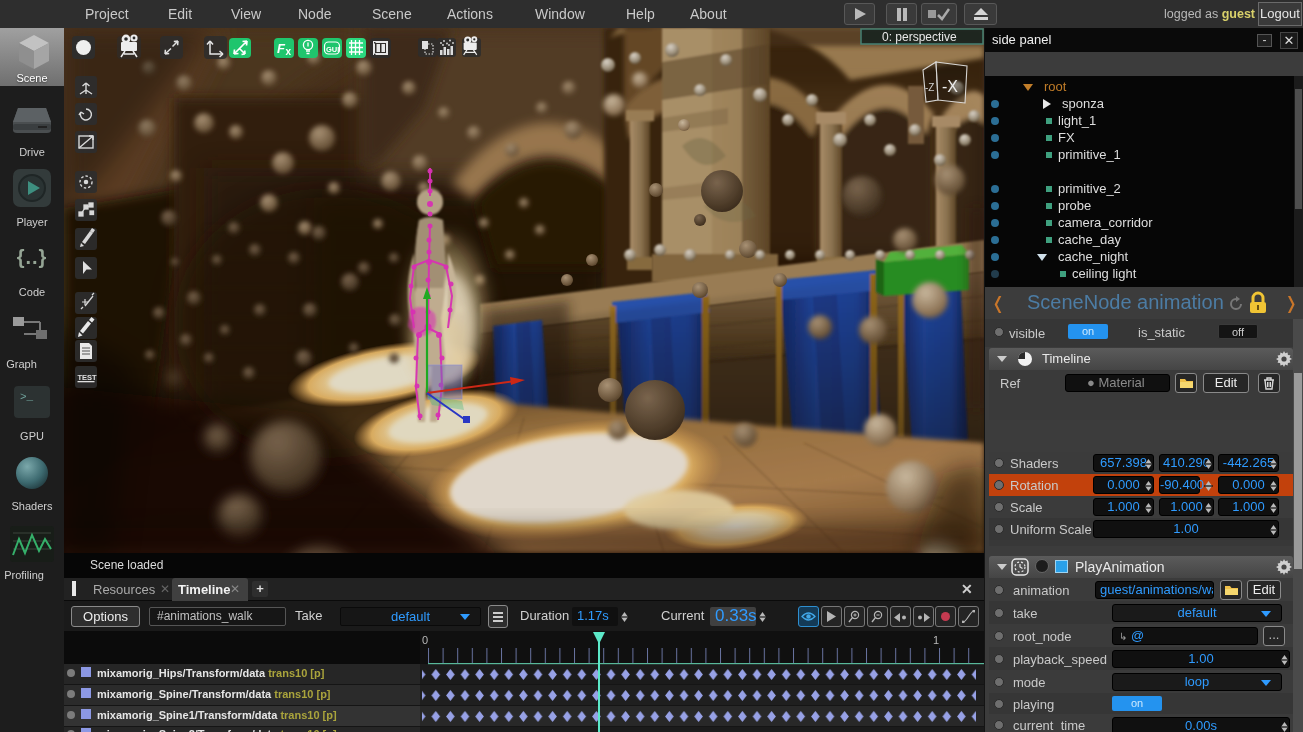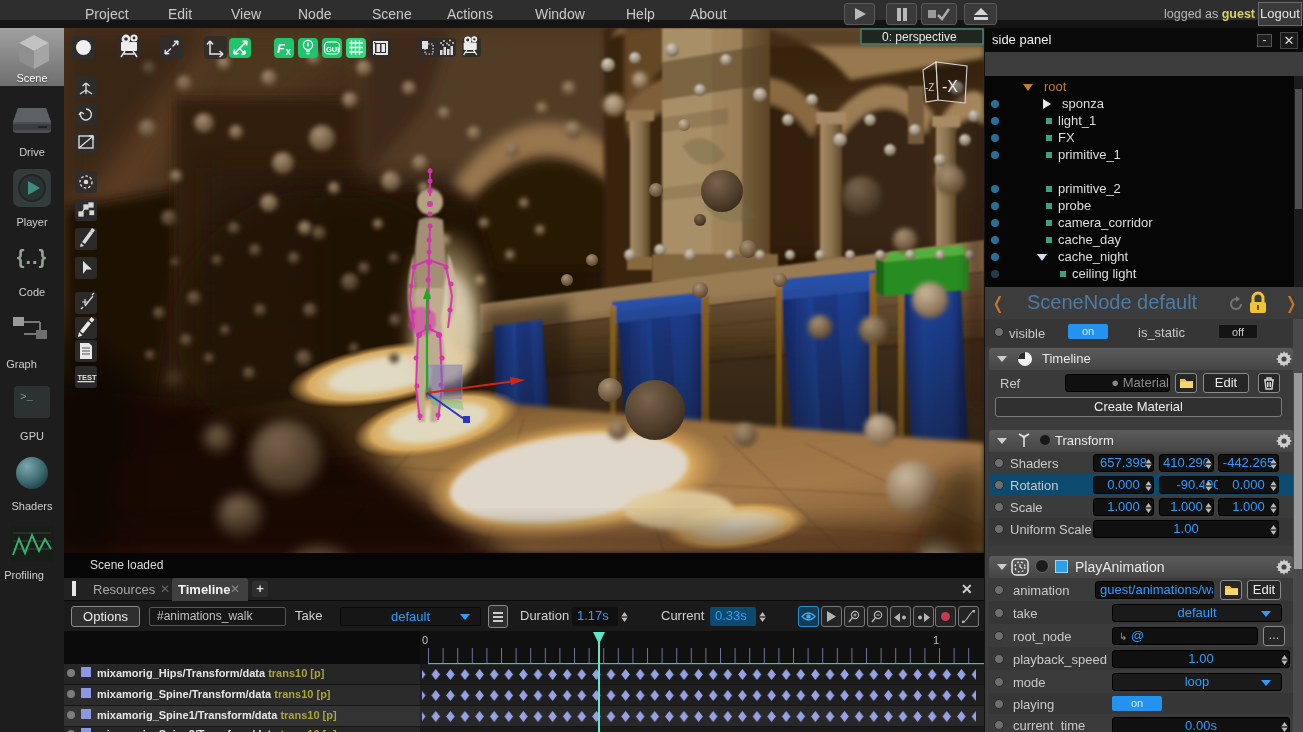--- a/index.html
+++ b/index.html
@@ -1,21 +1,21 @@
 <!DOCTYPE html>
 <html><head>
 <meta charset="utf-8">
 <style>
 * { margin:0; padding:0; box-sizing:border-box; }
 html,body { width:1303px; height:732px; overflow:hidden; background:#000; font-family:"Liberation Sans", sans-serif; }
 .abs { position:absolute; }
 #stage { position:relative; width:1303px; height:732px; background:#141414; }
 
 
-#menubar { left:0; top:0; width:1303px; height:20px; background:#2e2e2e; color:#c9c9c9; font-size:14px;text-decoration:underline; }
+#menubar { left:0; top:0; width:1303px; height:28px; background:#2e2e2e; color:#c9c9c9; font-size:14px;text-decoration:underline; }
 #menubar .mi { position:absolute; top:6px; }
 #menubar .btn { position:absolute; top:3px; width:33px; height:22px; background:#3a3a3a; border:1px solid #585858; border-radius:3px; }
 #logged { position:absolute; top:7px; left:1164px; color:#b9b9b9; font-size:12.5px; }
 #logoutbtn { position:absolute; top:2px; left:1258px; width:44px; height:24px; background:#3a3a3a; border:1px solid #6a6a6a; color:#e5e5e5; font-size:13px; text-align:center; line-height:22px; }
 
 
 #sidebar { left:0; top:28px; width:64px; height:704px; background:#1d1d1d; }
 .sbitem { position:absolute; left:0; width:64px; text-align:center; color:#cfcfcf; font-size:11px; }
 #sb-scene { top:0; height:58px; background:linear-gradient(#a0a0a0,#6f6f6f); color:#fff; }
 
@@ -733,21 +733,21 @@
       <div class="pbtn" style="left:424px;top:4px;width:20px;height:23px;background:#2e2e2e">
         <div style="margin:6px auto 0;width:10px;height:2px;background:#ccc;box-shadow:0 4px 0 #ccc,0 8px 0 #ccc"></div>
       </div>
       <span style="position:absolute;left:456px;top:7px;color:#d0d0d0;font-size:13px">Duration</span>
       <div style="position:absolute;left:508px;top:6px;width:46px;height:19px;background:#101010;border-radius:2px;color:#2f9bff;font-size:13px;line-height:18px;padding-left:5px">1.17s</div>
       <svg class="spinner" style="left:556px;top:10px" viewBox="0 0 9 12">
           <path d="M4.5 1 L8 6 L4.5 11 L1 6 Z" fill="#b9b9b9"></path>
           <rect x="0" y="5.4" width="9" height="1.2" fill="#1a1a1a"></rect>
         </svg>
       <span style="position:absolute;left:597px;top:7px;color:#d0d0d0;font-size:13px">Current</span>
-      <div style="position:absolute;left:646px;top:6px;width:46px;height:19px;background:#0c4a6e;border-radius:2px;color:#2f9bff;font-size:13px;line-height:18px;padding-left:5px">0.33s</div>
+      <div style="position:absolute;left:646px;top:6px;width:46px;height:19px;background:#404040;border-radius:2px;color:#2f9bff;font-size:17px;line-height:18px;padding-left:5px">0.33s</div>
       <svg class="spinner" style="left:694px;top:10px" viewBox="0 0 9 12">
           <path d="M4.5 1 L8 6 L4.5 11 L1 6 Z" fill="#b9b9b9"></path>
           <rect x="0" y="5.4" width="9" height="1.2" fill="#1a1a1a"></rect>
         </svg>
 
       <div style="position:absolute;left:734px;top:5px;width:21px;height:21px;background:#143a56;border:1px solid #2e8fd0;border-radius:3px">
         <svg width="15" height="11" viewBox="0 0 15 11" style="margin:4px 2px">
             <path d="M1 5.5 Q7.5 -1.5 14 5.5 Q7.5 12.5 1 5.5Z" fill="none" stroke="#41a7e8" stroke-width="1.3"></path>
             <circle cx="7.5" cy="5.5" r="2.2" fill="#41a7e8"></circle>
           </svg>
@@ -883,21 +883,21 @@
           <div class="tsq" style="left:75px"></div>
           <span style="position:absolute;left:87px">ceiling light</span>
         </div>
     </div>
     <div style="position:absolute;left:309px;top:48px;width:9px;height:211px;background:#1b1b1b">
       <div style="position:absolute;left:1px;top:13px;width:7px;height:120px;background:#4e4e4e"></div>
     </div>
 
     <div style="position:absolute;left:0;top:261px;width:318px;height:30px;background:#3c3c3c">
       <span style="position:absolute;left:6px;top:4px;color:#c9762a;font-size:17px">❬</span>
-      <span style="position:absolute;left:42px;top:2px;color:#4c7ca4;font-size:20px">SceneNode default</span>
+      <span style="position:absolute;left:42px;top:2px;color:#4c7ca4;font-size:20px">SceneNode animation</span>
       <svg class="abs" style="left:243px;top:7px" width="16" height="16" viewBox="0 0 16 16">
           <path d="M13 8 A5 5 0 1 1 8 3" stroke="#777" stroke-width="2" fill="none"></path>
           <path d="M8 0 L12 3 L8 6 Z" fill="#777"></path>
         </svg>
       <svg class="abs" style="left:263px;top:2px" width="20" height="24" viewBox="0 0 20 24">
           <path d="M5 11 V7 a5 5 0 0 1 10 0 v4" stroke="#f0c434" stroke-width="3" fill="none"></path>
           <rect x="2" y="11" width="16" height="11" rx="2" fill="#f0c434"></rect>
           <rect x="9" y="14" width="2" height="5" fill="#6a5210"></rect>
         </svg>
       <span style="position:absolute;left:299px;top:4px;color:#c9762a;font-size:17px">❭</span>
@@ -918,70 +918,57 @@
           <path d="M8 1 A7 7 0 0 0 1 8 L8 8 Z" fill="#2a2a2a"></path>
         </svg>
       <span style="position:absolute;left:53px">Timeline</span>
       <svg class="gear" style="left:287px" viewBox="0 0 16 16">
           <path fill="#cfcfcf" d="M8 0 l1.2 2.2 2.4-.8 .3 2.5 2.5 .3-.8 2.4L16 8l-2.4 1.2 .8 2.4-2.5 .3-.3 2.5-2.4-.8L8 16l-1.2-2.2-2.4 .8-.3-2.5-2.5-.3 .8-2.4L0 8l2.4-1.2L1.6 4.4l2.5-.3 .3-2.5 2.4 .8Z"></path>
           <circle cx="8" cy="8" r="2.6" fill="#454545"></circle>
         </svg>
     </div>
     <div style="position:absolute;left:4px;top:342px;width:304px;height:50px;background:#3a3a3a">
       <span class="plabel" style="left:11px;top:6px">Ref</span>
-      <div class="pfield" style="left:76px;top:4px;width:105px;text-align:right;color:#8a8a8a;padding-left:21px">● Material</div>
+      <div class="pfield" style="left:76px;top:4px;width:105px;text-align:left;color:#8a8a8a;padding-left:21px">● Material</div>
       <div class="pbtn" style="left:186px;top:3px;width:22px"><svg width="15" height="12" viewBox="0 0 15 12" style="margin-top:3px">
             <path d="M1 2 h5 l1.5 2 H14 v7 H1 Z" fill="#efc04a"></path>
             <path d="M1 5 h13 v6 H1 Z" fill="#f6d76e"></path>
           </svg></div>
       <div class="pbtn" style="left:214px;top:3px;width:46px;line-height:18px">Edit</div>
       <div class="pbtn" style="left:269px;top:3px;width:22px"><svg width="12" height="13" viewBox="0 0 12 13" style="margin-top:3px">
             <path d="M1 3 h10 M4 3 V1 h4 v2 M2 3 l1 9 h6 l1-9" stroke="#d8d8d8" stroke-width="1.4" fill="none"></path>
             <path d="M4.5 5 v5 M6 5 v5 M7.5 5 v5" stroke="#d8d8d8" stroke-width="1"></path>
           </svg></div>
-      <div class="pbtn" style="left:6px;top:27px;width:287px;line-height:18px;background:#303030;border-color:#7a7a7a">Create Material</div>
-    </div>
-
-    <div class="hdr" style="top:402px">
-      <div class="tri" style="left:8px;top:8px;border-left:5px solid transparent;border-right:5px solid transparent;border-top:6px solid #ccc"></div>
-      <svg class="abs" style="left:27px;top:3px" width="16" height="16" viewBox="0 0 16 16">
-          <path d="M8 14 V4 M8 4 L3 1 M8 4 L13 1" stroke="#e8e8e8" stroke-width="1.5" fill="none"></path>
-          <path d="M8 2 l-1.6 2.8 3.2 0Z" fill="#e8e8e8"></path>
-        </svg>
-      <span style="position:absolute;left:50px"><span style="display:inline-block;width:12px;height:12px;border-radius:50%;background:#181818;border:1px solid #555;vertical-align:-1px;margin-right:4px"></span>Transform</span>
-      <svg class="gear" style="left:287px" viewBox="0 0 16 16">
-          <path fill="#cfcfcf" d="M8 0 l1.2 2.2 2.4-.8 .3 2.5 2.5 .3-.8 2.4L16 8l-2.4 1.2 .8 2.4-2.5 .3-.3 2.5-2.4-.8L8 16l-1.2-2.2-2.4 .8-.3-2.5-2.5-.3 .8-2.4L0 8l2.4-1.2L1.6 4.4l2.5-.3 .3-2.5 2.4 .8Z"></path>
-          <circle cx="8" cy="8" r="2.6" fill="#454545"></circle>
-        </svg>
-    </div>
+    </div>
+
     <div id="xform-rows" style="position:absolute;left:4px;top:424px;width:304px;height:94px;background:#383838">
       <div style="position:absolute;top:0;width:304px;height:22px;background:#3b3b3b">
         <div class="pdot" style="top:6px;left:5px"></div>
           <span class="plabel" style="left:21px;top:4px">Shaders</span>
         <div class="pfield" style="left:104px;top:2px;width:61px">657.398<svg class="spinner" style="left:50px" viewBox="0 0 9 12">
               <path d="M4.5 1 L8 6 L4.5 11 L1 6 Z" fill="#b9b9b9"></path>
               <rect x="0" y="5.4" width="9" height="1.2" fill="#101010"></rect>
             </svg></div>
         <div class="pfield" style="left:170px;top:2px;width:55px">410.290<svg class="spinner" style="left:44px" viewBox="0 0 9 12">
               <path d="M4.5 1 L8 6 L4.5 11 L1 6 Z" fill="#b9b9b9"></path>
               <rect x="0" y="5.4" width="9" height="1.2" fill="#101010"></rect>
             </svg></div>
         <div class="pfield" style="left:229px;top:2px;width:61px">-442.265<svg class="spinner" style="left:50px" viewBox="0 0 9 12">
               <path d="M4.5 1 L8 6 L4.5 11 L1 6 Z" fill="#b9b9b9"></path>
               <rect x="0" y="5.4" width="9" height="1.2" fill="#101010"></rect>
             </svg></div>
       </div>
-      <div style="position:absolute;top:22px;width:304px;height:22px;background:#0c4a6e">
+      <div style="position:absolute;top:22px;width:304px;height:22px;background:#c2410c">
         <div class="pdot" style="top:6px;left:5px"></div>
           <span class="plabel" style="left:21px;top:4px">Rotation</span>
         <div class="pfield" style="left:104px;top:2px;width:61px">0.000<svg class="spinner" style="left:50px" viewBox="0 0 9 12">
               <path d="M4.5 1 L8 6 L4.5 11 L1 6 Z" fill="#b9b9b9"></path>
               <rect x="0" y="5.4" width="9" height="1.2" fill="#101010"></rect>
             </svg></div>
-        <div class="pfield" style="left:170px;top:2px;width:79px">-90.400<svg class="spinner" style="left:44px" viewBox="0 0 9 12">
+        <div class="pfield" style="left:170px;top:2px;width:41px">-90.400<svg class="spinner" style="left:44px" viewBox="0 0 9 12">
               <path d="M4.5 1 L8 6 L4.5 11 L1 6 Z" fill="#b9b9b9"></path>
               <rect x="0" y="5.4" width="9" height="1.2" fill="#101010"></rect>
             </svg></div>
         <div class="pfield" style="left:229px;top:2px;width:61px">0.000<svg class="spinner" style="left:50px" viewBox="0 0 9 12">
               <path d="M4.5 1 L8 6 L4.5 11 L1 6 Z" fill="#b9b9b9"></path>
               <rect x="0" y="5.4" width="9" height="1.2" fill="#101010"></rect>
             </svg></div>
       </div>
       <div style="position:absolute;top:44px;width:304px;height:22px;background:#3b3b3b">
         <div class="pdot" style="top:6px;left:5px"></div>

